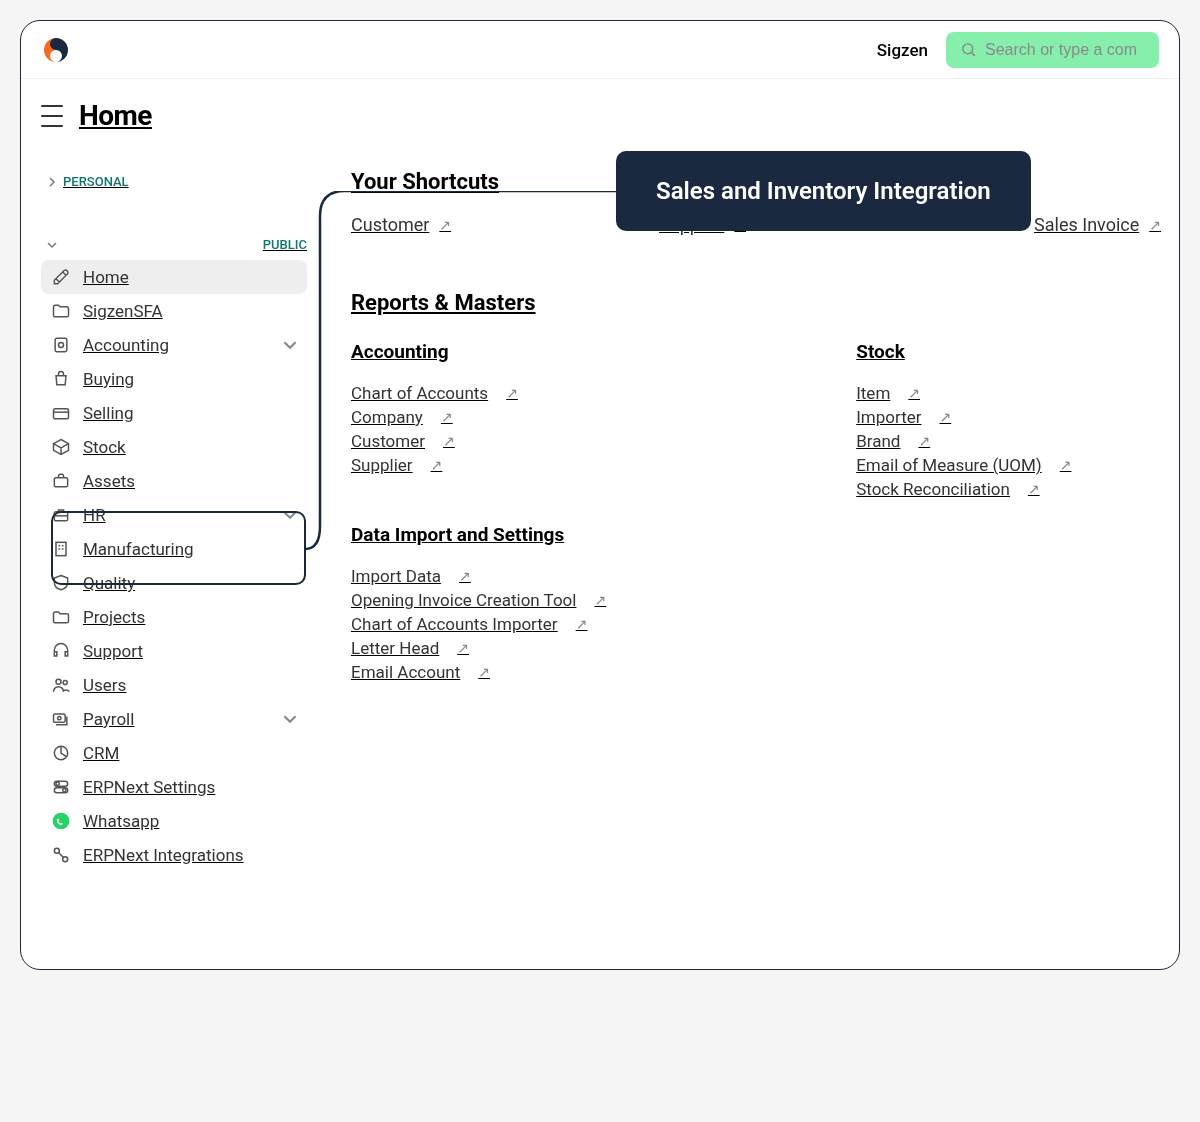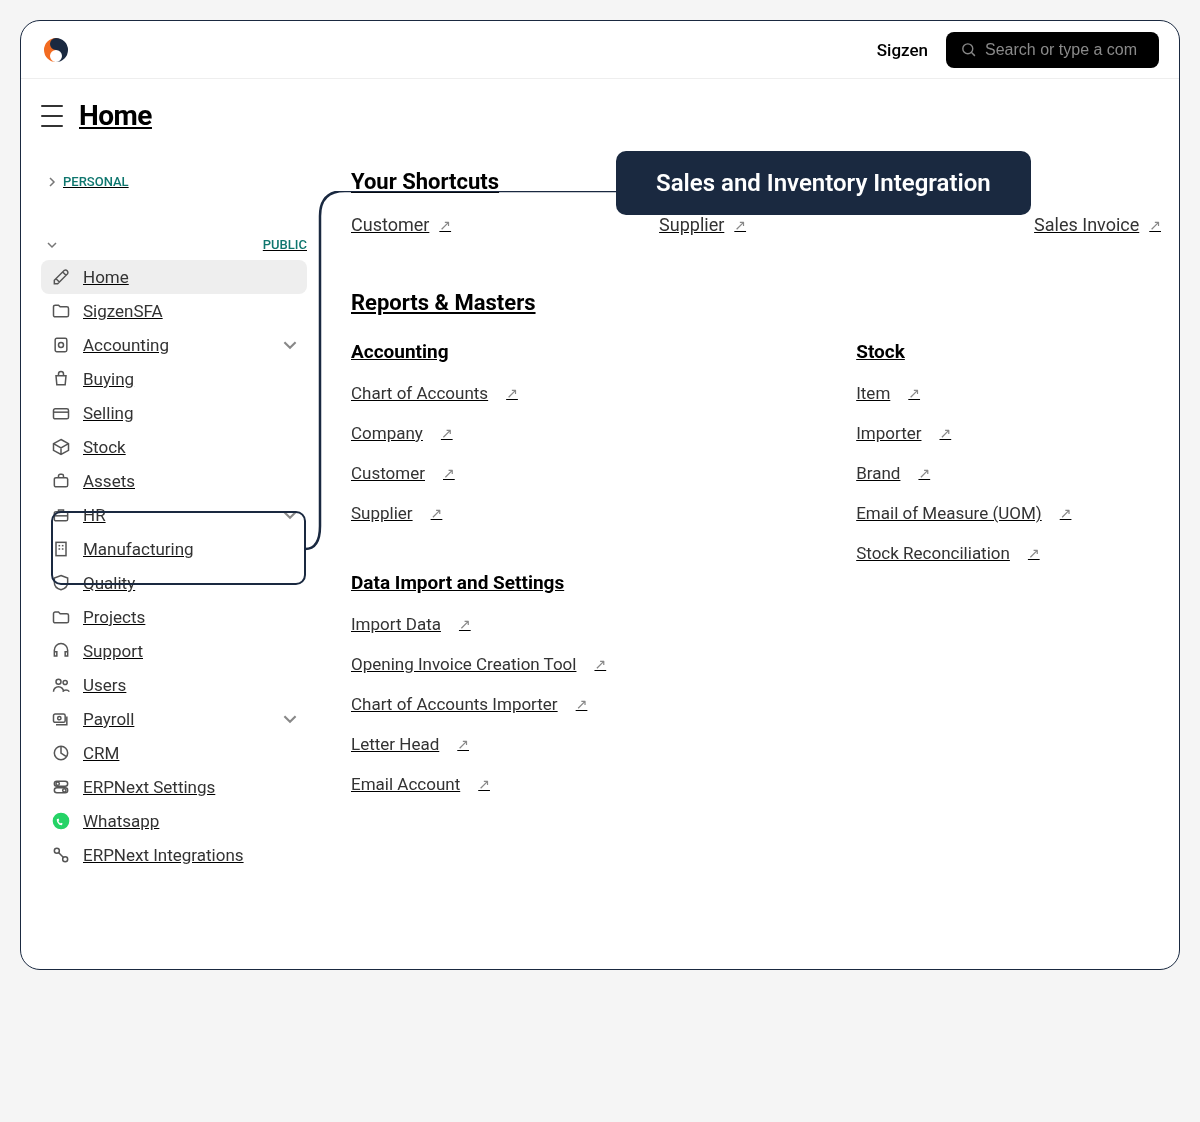--- a/index.html
+++ b/index.html
@@ -42,21 +42,21 @@
       gap: 18px;
     }
     .username {
       font-size: 17px;
       color: #000;
       font-weight: 500;
     }
     .search-box {
       display: flex;
       align-items: center;
-      background: #000000;
+      background: #86efac;
       border-radius: 8px;
       padding: 8px 14px;
       gap: 8px;
       height: 36px;
     }
     .search-box input {
       border: none;
       background: transparent;
       outline: none;
       font-size: 16px;
@@ -126,21 +126,21 @@
       pointer-events: none;
     }
     .callout {
       position: absolute;
       top: 130px;
       left: 595px;
       background: #1a2940;
       color: #fff;
       font-size: 24px;
       font-weight: 600;
-      padding: 18px 40px;
+      padding: 26px 40px;
       border-radius: 10px;
       z-index: 10;
     }
     .connector {
       position: absolute;
       left: 284px;
       top: 170px;
       width: 320px;
       height: 400px;
       pointer-events: none;
@@ -176,21 +176,21 @@
       display: flex;
       gap: 250px;
       margin-top: 25px;
     }
     .col { }
     .col-title {
       font-size: 19px;
       font-weight: 700;
       margin-bottom: 20px;
     }
-    .link-list { list-style: none; display: flex; flex-direction: column; gap: 20px; margin-top: 12px; }
+    .link-list { list-style: none; display: flex; flex-direction: column; gap: 4px; margin-top: 12px; }
     .link-item { display: flex; align-items: center; gap: 14px; font-size: 17px; color: #333; cursor: pointer; }
     .link-item .ext-arrow { margin-left: 4px; }
     .section-block { margin-top: 48px; }
 
     .search-icon-svg { width: 17px; height: 17px; }
   </style>
 </head>
 <body>
 
 <div class="window">

